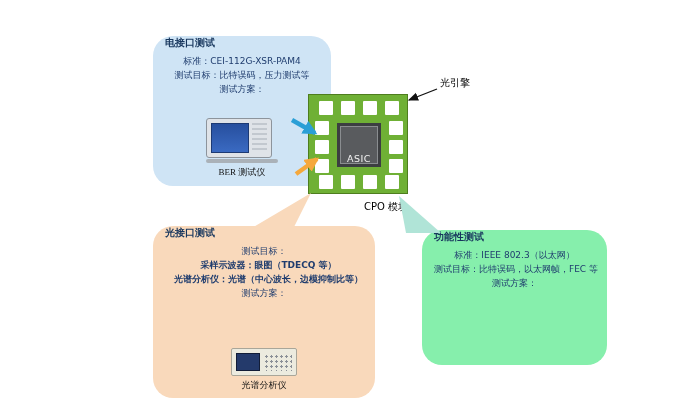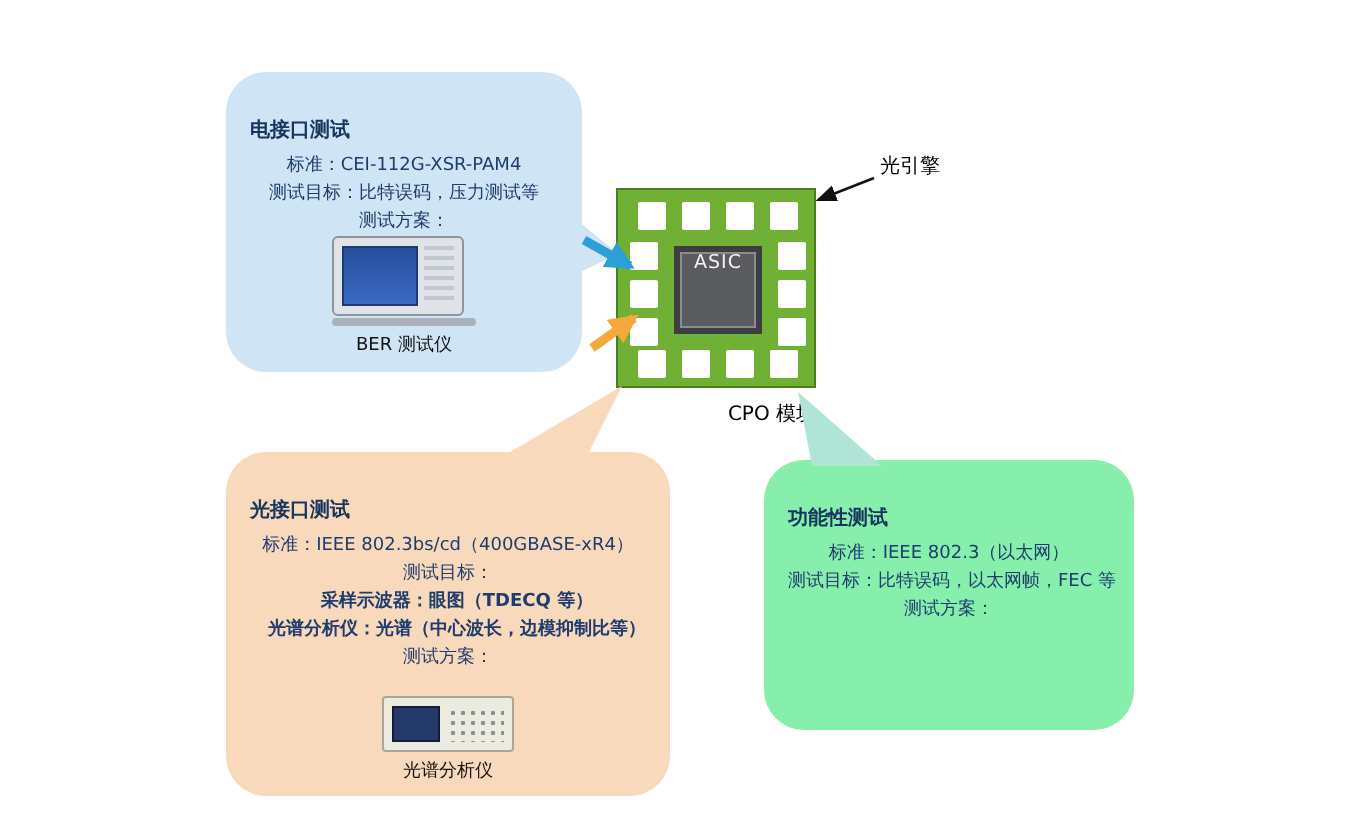--- a/index.html
+++ b/index.html
@@ -1,40 +1,40 @@
 <!DOCTYPE html>
 <html><head>
 <meta charset="utf-8">
 <style>
   html,body{margin:0;padding:0;background:#fff;}
   .canvas{position:relative;width:680px;height:417px;background:#fff;overflow:hidden;
           font-family:"DejaVu Sans","Liberation Sans",sans-serif;}
 
   
-  .bubble{position:absolute;border-radius:20px;padding:22px 12px;box-sizing:border-box;z-index:1;}
+  .bubble{position:absolute;border-radius:20px;padding:0 12px;box-sizing:border-box;z-index:1;margin-left:40px;}
   .bubble .title{font-size:10px;font-weight:bold;color:#17365d;margin-bottom:4px;white-space:nowrap;}
   .bubble .line{font-size:9px;color:#1f3c6e;line-height:14px;white-space:nowrap;text-align:center;}
   .bubble .line.indent{padding-left:9px;font-weight:bold;}
-  .caption{font-size:9px;color:#111;margin-top:3px;text-align:center;white-space:nowrap;}
+  .caption{font-size:9px;color:#111;margin-top:3px;text-align:center;white-space:nowrap;font-family:Liberation Serif, serif;}
 
   .electrical{left:113px;top:36px;width:178px;height:150px;background:#cfe4f5;}
   .optical{left:113px;top:226px;width:222px;height:172px;background:#f9d9bb;}
   .functional{left:382px;top:230px;width:185px;height:135px;background:#86efac;}
 
   .instr-block{position:absolute;left:0;right:0;bottom:7px;text-align:center;}
   .instr-row{position:absolute;left:8px;right:8px;bottom:6px;display:flex;justify-content:space-around;align-items:flex-end;}
   .instr-col{text-align:center;}
 
   
   .chip{position:absolute;left:308px;top:94px;width:100px;height:100px;background:#6fb035;
         border:1px solid #4e7d1e;box-sizing:border-box;z-index:2;}
   .pad{position:absolute;width:14px;height:14px;background:#ffffff;border-radius:1px;}
   .asic{position:absolute;left:28px;top:28px;width:44px;height:44px;background:#595b5e;
         border:3px solid #3c3e41;box-sizing:border-box;box-shadow:inset 0 0 0 1px #8a8d90;
-        display:flex;align-items:flex-start;justify-content:center;color:#f2f2f2;font-size:9.5px;letter-spacing:.5px;}
+        display:flex;align-items:flex-end;justify-content:center;color:#f2f2f2;font-size:9.5px;letter-spacing:.5px;}
   .chip-label{position:absolute;left:308px;top:200px;width:100px;text-align:right;
               font-size:10px;color:#000;z-index:2;}
   .engine-label{position:absolute;left:440px;top:76px;font-size:10px;color:#000;z-index:2;white-space:nowrap;}
 
   
   .overlay{position:absolute;left:0;top:0;z-index:3;pointer-events:none;}
 
   
   .ber-tester{display:inline-block;}
   .ber-body{width:66px;height:40px;background:#dfe3e8;border:1px solid #8d949c;border-radius:3px;
@@ -97,21 +97,20 @@
           <div class="ber-panel"></div>
         </div>
         <div class="ber-base"></div>
       </div>
       <div class="caption">BER 测试仪</div>
     </div>
   </div>
 
   <div class="bubble optical">
     <div class="title">光接口测试</div>
-    <div class="line">标准：IEEE 802.3bs/cd（400GBASE-xR4）</div>
     <div class="line">测试目标：</div>
     <div class="line indent">采样示波器：眼图（TDECQ 等）</div>
     <div class="line indent">光谱分析仪：光谱（中心波长，边模抑制比等）</div>
     <div class="line">测试方案：</div>
     <div class="instr-row">
       <div class="instr-col">
         <div class="osa-body">
           <div class="osa-screen"></div>
           <div class="osa-keys"></div>
         </div>

